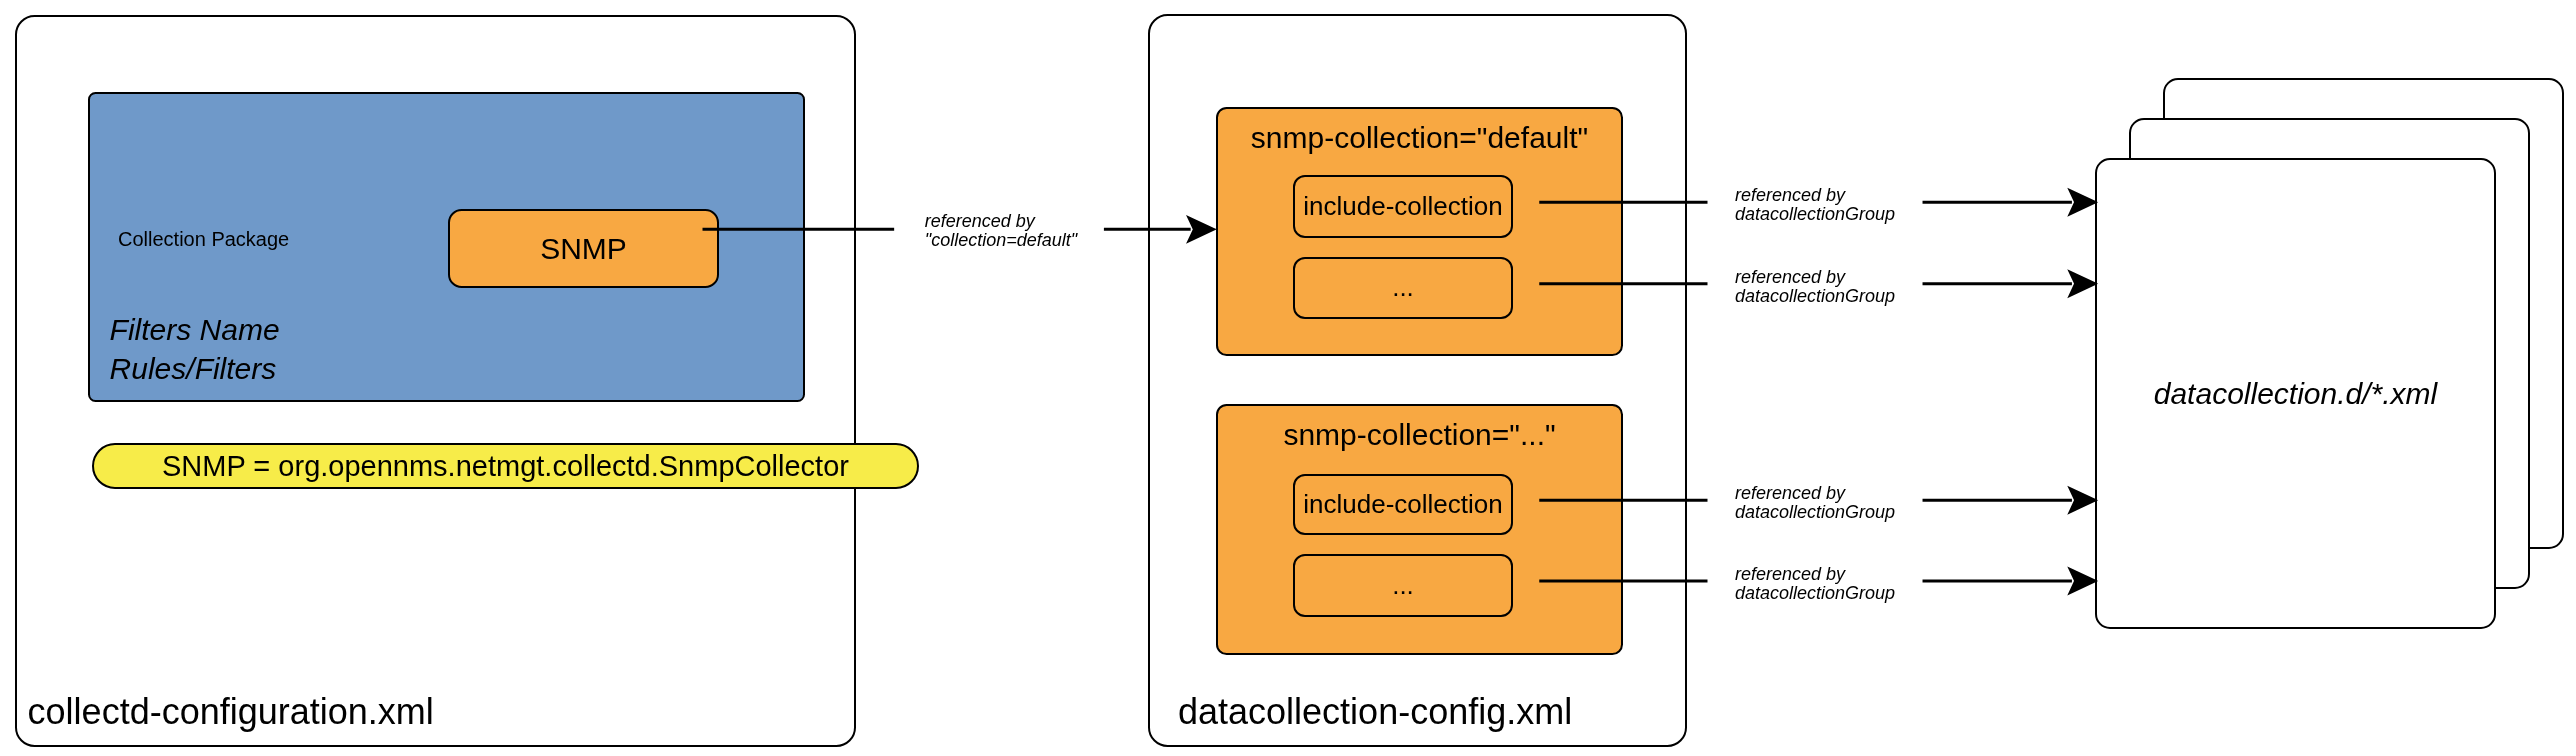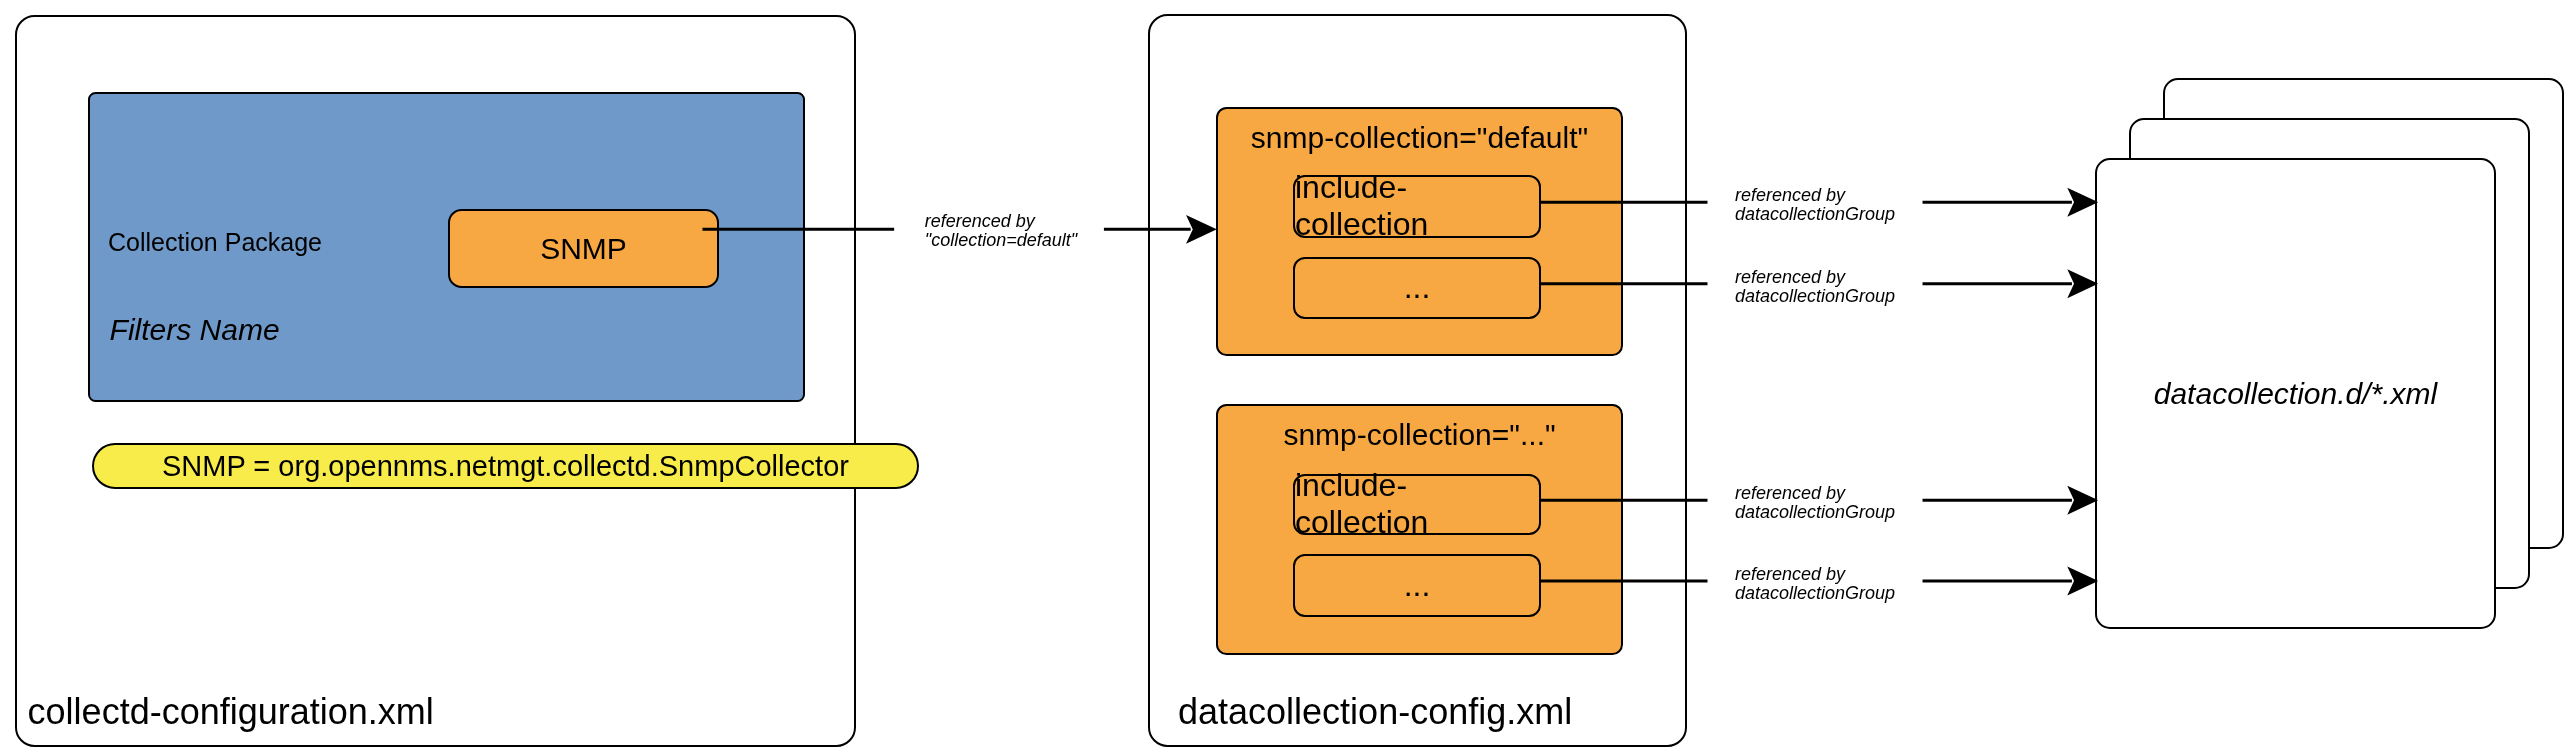--- a/index.html
+++ b/index.html
@@ -25,22 +25,22 @@
   }
   .blue-box{
     position:absolute;
     left:71px;top:75px;width:717px;height:310px;
     background:#6f99c9;
     border:2.3px solid #000;
     border-radius:7.5px;
     box-sizing:border-box;
   }
   .cp-title{
-    position:absolute;left:18px;top:134px;
-    font-size:25px;white-space:nowrap;
+    position:absolute;left:28px;top:134px;
+    font-size:20px;white-space:nowrap;
   }
   .cp-annotations{
     position:absolute;left:19.6px;top:216px;
     font-size:30px;font-style:italic;line-height:1.3;
     white-space:nowrap;
   }
   .snmp-box{
     position:absolute;left:358px;top:115px;width:271px;height:79px;
     background:#f8a842;
     border:2.3px solid #000;
@@ -65,27 +65,27 @@
     background:#f8a842;
     border:2.3px solid #000;
     border-radius:10.6px;
     box-sizing:border-box;
   }
   .group-title{
     position:absolute;left:0;top:12px;width:100%;
     text-align:center;font-size:30px;white-space:nowrap;
   }
   .inner-box{
-    position:absolute;left:75px;width:248px;height:63px;
+    position:absolute;left:75px;width:220px;height:63px;
     background:#f8a842;
     border:2.3px solid #000;
     border-radius:12px;
     box-sizing:border-box;
     display:flex;align-items:center;justify-content:center;
-    font-size:32px;
+    font-size:26px;
   }
   .doc-box{
     position:absolute;
     width:401px;height:471px;
     background:#ffffff;
     border:2.3px solid #000;
     border-radius:15px;
     box-sizing:border-box;
   }
   .doc-label{
@@ -108,20 +108,21 @@
 </head>
 <body>
 
 <div class="canvas">
 
   <div class="panel" style="left:15px;top:15px;width:841px;height:732px;">
     <div class="blue-box">
       <div class="cp-title">Collection Package</div>
       <div class="cp-annotations">
         <div>Filters Name</div>
+        <div>Rules/Filters</div>
       </div>
       <div class="snmp-box">SNMP</div>
     </div>
     <div class="yellow-box">SNMP = org.opennms.netmgt.collectd.SnmpCollector</div>
     <div class="file-label" style="left:10.6px;bottom:12px;">collectd-configuration.xml</div>
   </div>
 
   <div class="panel" style="left:1148px;top:13.6px;width:539px;height:733px;">
     <div class="group-box" style="top:91px;">
       <div class="group-title">snmp-collection="default"</div>

